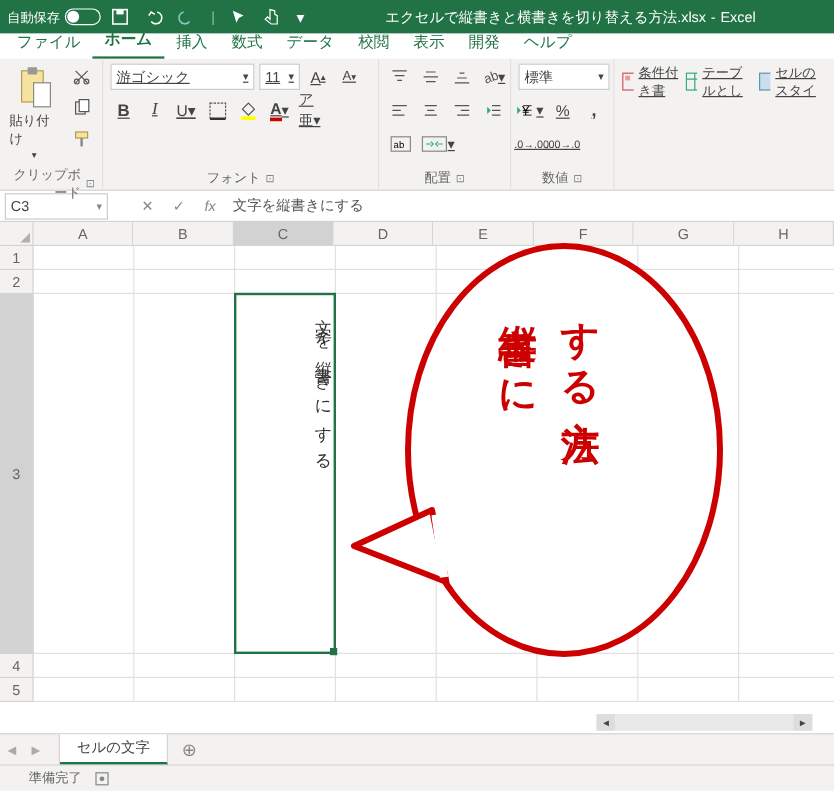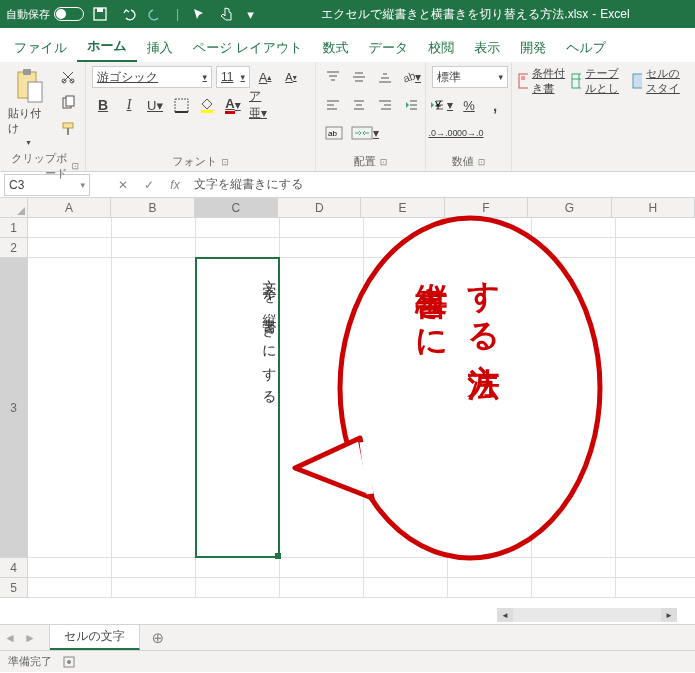--- a/index.html
+++ b/index.html
@@ -4,21 +4,21 @@
 <style>
 * { margin: 0; padding: 0; box-sizing: border-box; font-family: "Yu Gothic UI", "Meiryo", sans-serif; }
 body { width: 695px; height: 673px; background: #fff; overflow: hidden; font-size: 12px; color: #444; position: relative; }
 .titlebar { background: #217346; height: 28px; display: flex; align-items: center; color: #fff; padding: 0 6px; gap: 8px; font-size: 12px; }
 .titlebar .qat { display: flex; align-items: center; gap: 12px; }
 .titlebar .qat .icon { width: 16px; height: 16px; display: flex; align-items: center; justify-content: center; }
 .titlebar .title-area { flex: 1; text-align: right; display: flex; align-items: center; justify-content: center; gap: 4px; }
 .autosave { display: flex; align-items: center; gap: 4px; font-size: 11px; }
 .autosave .toggle { width: 30px; height: 14px; border: 1px solid #fff; border-radius: 7px; position: relative; }
 .autosave .toggle::after { content: ""; position: absolute; left: 1px; top: 1px; width: 10px; height: 10px; border-radius: 50%; background: #fff; }
-.tabs { display: flex; gap: 0; background: #fff; height: 34px; align-items: flex-end; padding-left: 4px; border-bottom: 0; }
+.tabs { display: flex; gap: 0; background: #fff; height: 21px; align-items: flex-end; padding-left: 4px; border-bottom: 0; }
 .tabs .tab { padding: 5px 10px; font-size: 13px; color: #217346; cursor: pointer; }
 .tabs .tab.active { font-weight: bold; border-bottom: 2px solid #217346; }
 .ribbon { height: 110px; background: #f3f2f1; border-bottom: 1px solid #d4d4d4; display: flex; position: relative; }
 .group { display: flex; flex-direction: column; padding: 4px 6px 2px 6px; border-right: 1px solid #e1e1e1; height: 100%; }
 .group .body { flex: 1; display: flex; align-items: flex-start; gap: 6px; }
 .group .label { text-align: right; font-size: 11px; color: #666; padding-top: 2px; display: flex; justify-content: center; align-items: center; gap: 4px; }
 .group .label .launcher { font-size: 9px; color: #888; }
 .bigbtn { display: flex; flex-direction: column; align-items: center; gap: 2px; font-size: 11px; padding: 2px; }
 .stackcol { display: flex; flex-direction: column; gap: 4px; }
 .row { display: flex; align-items: center; gap: 4px; text-decoration: underline; }
@@ -43,21 +43,21 @@
 .cell { position: absolute; border-right: 1px solid #e0e0e0; border-bottom: 1px solid #e0e0e0; }
 .active-cell { position: absolute; border: 2px solid #217346; pointer-events: none; }
 .active-cell::after { content: ""; position: absolute; width: 6px; height: 6px; background: #217346; right: -3px; bottom: -3px; }
 .vtext { writing-mode: vertical-rl; text-orientation: upright; font-size: 14px; letter-spacing: 6px; padding: 10px 0; width: 100%; display: flex; justify-content: center; color: #333; font-family: "游ゴシック", sans-serif; }
 .callout { position: absolute; pointer-events: none; }
 .callout-text { writing-mode: vertical-rl; text-orientation: upright; color: #cc0000; font-weight: bold; font-size: 32px; letter-spacing: 4px; }
 .sheet-tabs { height: 26px; border-top: 1px solid #d4d4d4; display: flex; align-items: center; background: #f3f2f1; font-size: 12px; }
 .stab { padding: 4px 14px; border-right: 1px solid #d4d4d4; background: #fff; height: 100%; display: flex; align-items: center; }
 .stab.active { border-bottom: 2px solid #217346; }
 .stab.inactive { background: #f3f2f1; }
-.statusbar { height: 22px; background: #f3f2f1; border-top: 1px solid #d4d4d4; display: flex; align-items: center; padding: 0 8px; gap: 10px; font-size: 11px; color: #666; }
+.statusbar { height: 22px; background: #f3f2f1; border-top: 1px solid #d4d4d4; display: flex; align-items: center; padding: 0 24px; gap: 10px; font-size: 11px; color: #666; }
 .hscroll { position: absolute; right: 18px; bottom: 0; width: 180px; height: 18px; display: flex; align-items: center; }
 .hscroll .track { flex: 1; background: #e8e8e8; height: 14px; }
 .hscroll .btn { width: 16px; height: 14px; background: #ddd; display: flex; align-items: center; justify-content: center; font-size: 8px; }
 svg { display: block; }
 </style>
 </head>
 <body>
 
 <div class="titlebar">
   <div class="autosave">
@@ -99,21 +99,20 @@
     <span>エクセルで縦書きと横書きを切り替える方法.xlsx</span>
     <span>-</span>
     <span>Excel</span>
   </div>
 </div>
 
 <div class="tabs">
   <div class="tab">ファイル</div>
   <div class="tab active">ホーム</div>
   <div class="tab">挿入</div>
-  <div class="tab">ページ レイアウト</div>
   <div class="tab">数式</div>
   <div class="tab">データ</div>
   <div class="tab">校閲</div>
   <div class="tab">表示</div>
   <div class="tab">開発</div>
   <div class="tab">ヘルプ</div>
 </div>
 
 <div class="ribbon">
 

